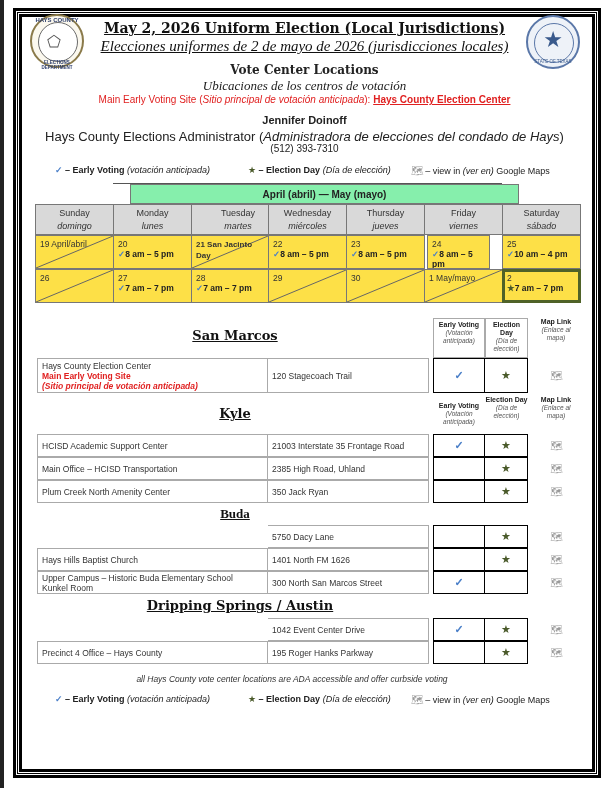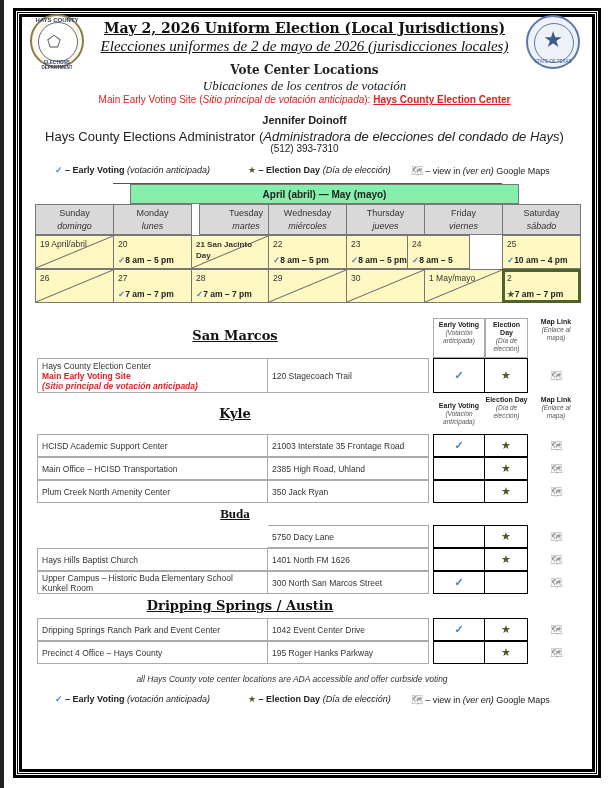--- a/index.html
+++ b/index.html
@@ -32,22 +32,22 @@
 
   .legend { position:absolute; left:0; width:609px; font-size:9px; }
   .legend .item { position:absolute; white-space:nowrap; }
   .chk { color:#4a7fc8; font-weight:bold; }
   .star { color:#4a5a2a; }
   .mapi { color:#999; font-size:10px; letter-spacing:-1px; }
   .cal-head { position:absolute; left:113px; top:184px; width:389px; height:20px; background:#86efac; border:1px solid #777; box-sizing:border-box; text-align:center; font-weight:bold; font-size:10px; line-height:19px;margin-left:17px; }
   .cal-days { position:absolute; left:35px; top:204px; width:545px; }
   .day-h { position:absolute; top:0; height:31px; background:#d9d9d9; border:1px solid #777; box-sizing:border-box; text-align:center; font-size:9px; line-height:13px; padding-top:2px; color:#333; }
   .day-h i { display:block; }
-  .cell { position:absolute; height:34px; border:1px solid #777; box-sizing:border-box; font-size:8.5px; padding:3px 4px; color:#333; background:#fef9c3; overflow:hidden; }
-  .cell .hrs { font-weight:bold; font-size:8.5px; margin-top:6px; color:#222; }
+  .cell { position:absolute; height:34px; border:1px solid #777; box-sizing:border-box; font-size:8.5px; padding:3px 4px; color:#333; background:#fde047; overflow:hidden; }
+  .cell .hrs { font-weight:bold; font-size:8.5px; margin-top:0; color:#222; }
   .cell svg.diag { position:absolute; left:0; top:0; width:100%; height:100%; }
   .cell .num { position:relative; z-index:1; }
   .cell.hl { border:3px solid #4f6228; padding:1px 2px; }
 
   .sec-title { position:absolute; font-family:"DejaVu Serif", serif; font-weight:bold; font-size:13px; text-decoration:underline; color:#111; text-align:center; }
   .colhead { position:absolute; text-align:center; font-size:6.5px; line-height:8px; color:#333; }
   .colhead b { font-size:7px; color:#222; }
   .colhead i { color:#555; }
   .row { position:absolute; left:37px; height:23px; }
   .row .c1 { position:absolute; left:0; top:0; width:231px; height:100%; border:1px solid #aaa; box-sizing:border-box; font-size:8.5px; padding:0 4px; display:flex; flex-direction:column; justify-content:center; line-height:10px; color:#333; }
@@ -104,21 +104,21 @@
     <span class="mapi">🗺︎</span>
     <span>– view in</span> <i>(ver en)</i> <span>Google Maps</span>
   </span>
 </div>
 <div style="position:absolute;left:113px;top:183px;width:389px;height:1px;background:#555;"></div>
 
 <div class="cal-head">April (abril) — May (mayo)</div>
 <div class="cal-days" id="cal-days">
     <div class="day-h" style="left: 0px; width: 79px;"><span>Sunday</span><i>domingo</i></div>
     <div class="day-h" style="left: 78px; width: 79px;"><span>Monday</span><i>lunes</i></div>
-    <div class="day-h" style="left: 164px; width: 94px;"><span>Tuesday</span><i>martes</i></div>
+    <div class="day-h" style="left: 156px; width: 94px;"><span>Tuesday</span><i>martes</i></div>
     <div class="day-h" style="left: 233px; width: 79px;"><span>Wednesday</span><i>miércoles</i></div>
     <div class="day-h" style="left: 311px; width: 79px;"><span>Thursday</span><i>jueves</i></div>
     <div class="day-h" style="left: 389px; width: 79px;"><span>Friday</span><i>viernes</i></div>
     <div class="day-h" style="left: 467px; width: 79px;"><span>Saturday</span><i>sábado</i></div>
     <div class="cell" style="left: 0px; top: 31px; width: 79px;">
       <svg class="diag" preserveAspectRatio="none" viewBox="0 0 100 100">
         <line x1="0" y1="100" x2="100" y2="0" stroke="#666" stroke-width="1" vector-effect="non-scaling-stroke"></line>
       </svg>
       <div class="num">19 April/abril</div>
     </div>
@@ -133,21 +133,21 @@
       <div class="num" style="font-weight: bold; line-height: 11px; font-size: 8px;">21  San Jacinto Day</div>
     </div>
     <div class="cell" style="left: 233px; top: 31px; width: 79px;">
       <div class="num">22</div>
       <div class="hrs"><span class="chk">✓</span>8 am – 5 pm</div>
     </div>
     <div class="cell" style="left: 311px; top: 31px; width: 79px;">
       <div class="num">23</div>
       <div class="hrs"><span class="chk">✓</span>8 am – 5 pm</div>
     </div>
-    <div class="cell" style="left: 372px; top: 31px; width: 63px;">
+    <div class="cell" style="left: 392px; top: 31px; width: 63px;">
       <div class="num">24</div>
       <div class="hrs"><span class="chk">✓</span>8 am – 5 pm</div>
     </div>
     <div class="cell" style="left: 467px; top: 31px; width: 79px;">
       <div class="num">25</div>
       <div class="hrs"><span class="chk">✓</span>10 am – 4 pm</div>
     </div>
     <div class="cell" style="left: 0px; top: 65px; width: 79px;">
       <svg class="diag" preserveAspectRatio="none" viewBox="0 0 100 100">
         <line x1="0" y1="100" x2="100" y2="0" stroke="#666" stroke-width="1" vector-effect="non-scaling-stroke"></line>
@@ -286,23 +286,20 @@
       <div class="c3">
         <span class="chk">✓</span>
       </div>
       <div class="c4"></div>
       <div class="c5">
         <span class="mapi">🗺︎</span>
       </div>
     </div>
     <div class="sec-title" style="top: 598px; left: 110px; width: 260px;">Dripping Springs / Austin</div>
     <div class="row" style="top: 618px; height: 23px; width: 540px;">
-      <div class="c1">
-        <div>Dripping Springs Ranch Park and Event Center</div>
-      </div>
       <div class="c2">1042 Event Center Drive</div>
       <div class="c3">
         <span class="chk">✓</span>
       </div>
       <div class="c4">
         <span class="star">★</span>
       </div>
       <div class="c5">
         <span class="mapi">🗺︎</span>
       </div>

